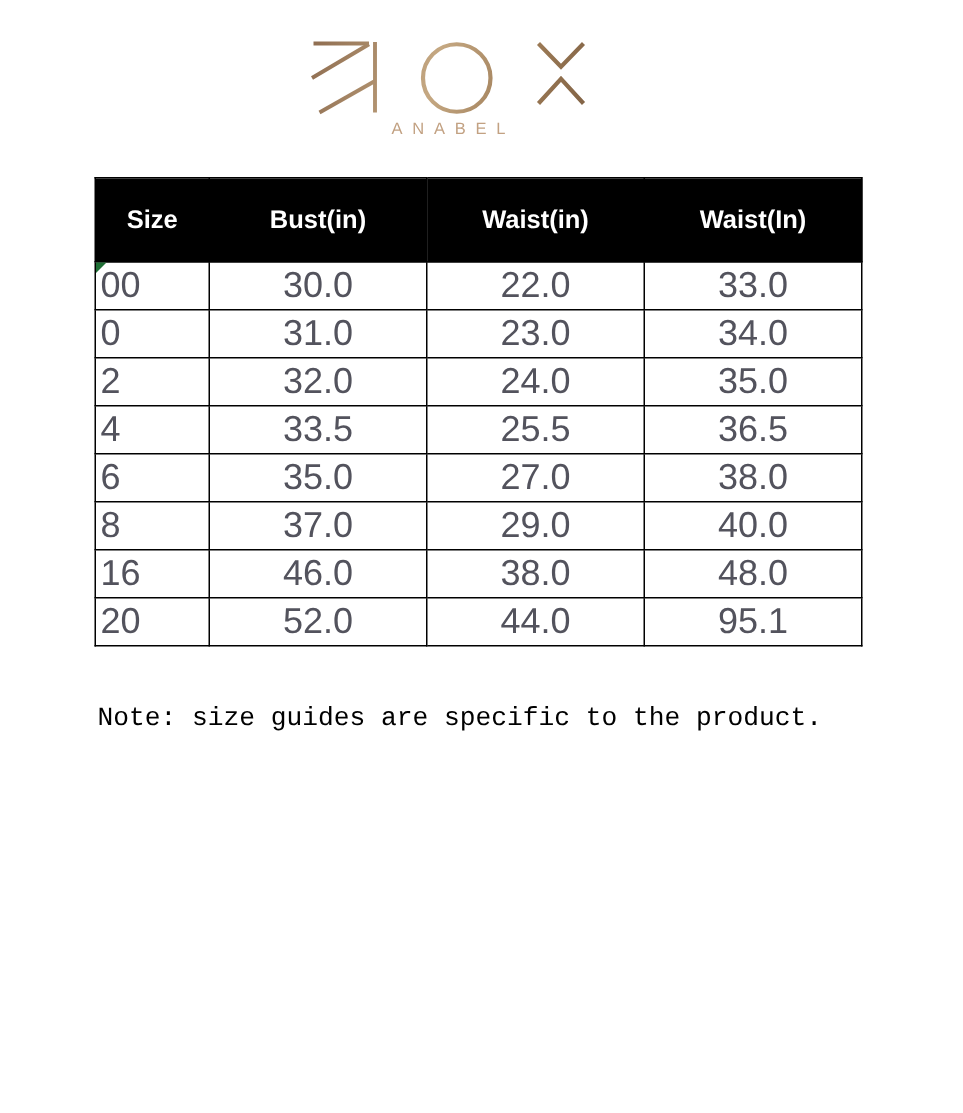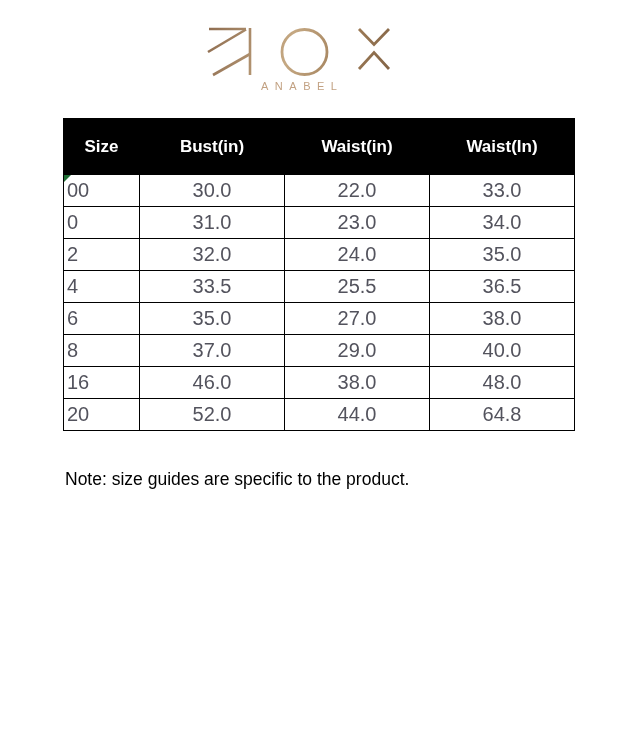--- a/index.html
+++ b/index.html
@@ -43,21 +43,21 @@
     font-size:17px;
     font-weight:bold;
     height:31px;
     border:1px solid #000000;
     text-align:center;
     padding:12px;
   }
   .size-chart td{
     border:1px solid #000000;
     height:31px;
-    font-size:20px;
+    font-size:24px;
     color:#53535d;
     text-align:center;
     padding:0;
     position:relative;
   }
   .size-chart td.size-cell{
     text-align:left;
     padding-left:3px;
   }
   .comment-tri{
@@ -65,20 +65,21 @@
     top:0;left:0;
     width:0;height:0;
     border-top:7px solid #1e6e34;
     border-right:7px solid transparent;
   }
   
   .note{
     margin:38px 0 0 65px;
     font-size:17.5px;
     color:#000000;
+    font-family:Liberation Mono, monospace;
   }
 </style>
 </head>
 <body>
 
 <div class="logo-wrap">
   <span class="sr-only">NOX</span>
   <svg class="logo-letters" viewBox="0 0 196 54" fill="none" xmlns="http://www.w3.org/2000/svg">
     <defs>
       <linearGradient id="bronze" x1="0" y1="0" x2="196" y2="54" gradientUnits="userSpaceOnUse">
@@ -160,18 +161,18 @@
     <tr>
       <td class="size-cell">16</td>
       <td>46.0</td>
       <td>38.0</td>
       <td>48.0</td>
     </tr>
     <tr>
       <td class="size-cell">20</td>
       <td>52.0</td>
       <td>44.0</td>
-      <td>64.8</td>
+      <td>95.1</td>
     </tr>
   </tbody>
 </table>
 
 <p class="note">Note: size guides are specific to the product.</p>
 
 </body></html>

